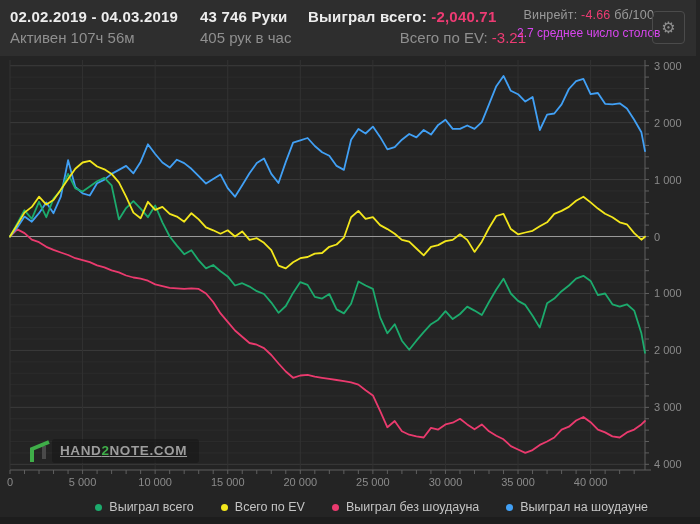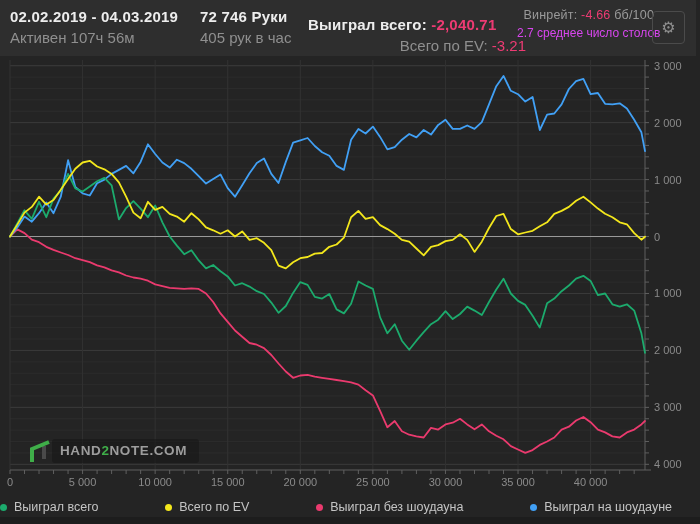--- a/index.html
+++ b/index.html
@@ -11,49 +11,49 @@
   
   .header{
     position:absolute;top:0;left:0;width:696px;height:56px;
     background:#2e2e2e;z-index:5;
   }
   .hblock{position:absolute;top:9px;line-height:1;}
   .h-main{font-size:15px;font-weight:bold;color:#ededed;letter-spacing:.2px;}
   .h-sub{font-size:15px;color:#8f8f8f;margin-top:6px;}
   .blk-date{left:10px;}
   .blk-hands{left:200px;}
-  .blk-won{left:308px;width:218px;text-align:left;margin-top:8px;}
+  .blk-won{left:308px;width:218px;text-align:left;}
   .blk-won .h-sub{text-align:right;}
   .blk-rate{left:517px;}
   .blk-rate .h-main{font-size:12.5px;font-weight:normal;color:#9a9a9a;text-align:center;}
   .blk-rate .h-sub{font-size:12px;color:#d946ef;margin-top:5px;}
   .pink{color:#ed3b73;}
   .settings-btn{
     position:absolute;top:11px;right:11px;width:33px;height:33px;
     border:1px solid #4b4b4b;border-radius:4px;background:transparent;
     color:#8e8e8e;font-size:16px;line-height:31px;text-align:center;
     cursor:pointer;padding:0;
   }
   
   #chart-svg{position:absolute;top:0;left:0;z-index:1;}
   .tick-text{font-family:"Liberation Sans",sans-serif;font-size:11px;fill:#8a8a8a;}
   
   .watermark{
     position:absolute;left:28px;top:436px;z-index:3;display:flex;align-items:center;
   }
   .brand-plate{
     background:rgba(22,22,22,.55);border-radius:3px;padding:5px 12px 5px 8px;
-    font-size:13.5px;font-weight:bold;letter-spacing:.6px;color:#9d9d9d;line-height:1;
+    font-size:13.5px;font-weight:bold;letter-spacing:.6px;color:#9d9d9d;line-height:1;text-decoration:underline;
   }
   .brand-green{color:#3fae49;}
   
   .legend{
     position:absolute;left:0;top:497px;width:700px;height:20px;z-index:4;
-    display:flex;justify-content:space-between;align-items:center;gap:27px;
-    padding-right:28px;
+    display:flex;justify-content:flex-end;align-items:center;gap:27px;
+    padding-right:52px;
   }
   .legend-item{display:flex;align-items:center;gap:7px;cursor:pointer;}
   .legend-dot{width:7px;height:7px;border-radius:50%;}
   .legend-label{font-size:12.5px;color:#c4c4c4;}
   .bottom-strip{
     position:absolute;left:0;bottom:0;width:700px;height:7px;background:#1d1d1d;z-index:4;
   }
 </style>
 </head>
 <body>
@@ -224,21 +224,21 @@
         <polyline points="10.0,236.5 17.3,224.6 24.5,212.6 31.8,206.9 39.0,196.7 46.3,204.6 53.5,200.1 60.8,189.8 68.1,179.0 75.3,168.8 82.6,162.5 89.8,160.8 97.1,166.5 104.4,169.3 111.6,173.9 118.9,182.4 126.1,196.7 133.4,212.6 140.6,218.3 147.9,201.8 155.2,209.8 162.4,206.9 169.7,213.8 176.9,216.6 184.2,221.7 191.4,213.2 198.7,219.4 206.0,227.4 213.2,230.3 220.5,233.7 227.7,230.3 235.0,236.5 242.2,231.4 249.5,239.9 256.8,238.2 264.0,242.8 271.3,250.2 278.5,265.6 285.8,268.4 293.1,262.2 300.3,258.2 307.6,257.0 314.8,253.6 322.1,253.0 329.3,246.8 336.6,244.5 343.9,237.7 351.1,217.2 358.4,210.9 365.6,218.9 372.9,217.2 380.1,225.1 387.4,229.1 394.7,233.7 401.9,239.9 409.2,241.7 416.4,248.5 423.7,255.3 431.0,246.8 438.2,245.1 445.5,241.1 452.7,239.9 460.0,234.3 467.2,239.9 474.5,251.9 481.8,241.7 489.0,228.0 496.3,216.0 503.5,213.8 510.8,229.1 518.0,234.3 525.3,232.5 532.6,230.8 539.8,226.3 547.1,222.3 554.3,213.8 561.6,210.9 568.9,206.9 576.1,200.7 583.4,196.7 590.6,202.4 597.9,208.6 605.1,213.8 612.4,217.2 619.7,222.3 626.9,224.3 634.2,233.1 641.4,239.7 645.0,236.7" fill="none" stroke="#f3e71c" stroke-width="1.8" stroke-linejoin="round" stroke-linecap="round"></polyline>
       </g>
     </svg>
 
   <div class="header">
     <div class="hblock blk-date">
       <div class="h-main">02.02.2019 - 04.03.2019</div>
       <div class="h-sub">Активен 107ч 56м</div>
     </div>
     <div class="hblock blk-hands">
-      <div class="h-main">72 746 Руки</div>
+      <div class="h-main">43 746 Руки</div>
       <div class="h-sub">405 рук в час</div>
     </div>
     <div class="hblock blk-won">
       <div class="h-main"><span>Выиграл всего:</span> <span class="pink">-2,040.71</span></div>
       <div class="h-sub"><span>Всего по EV:</span> <span class="pink">-3.21</span></div>
     </div>
     <div class="hblock blk-rate">
       <div class="h-main"><span>Винрейт:</span> <span class="pink">-4.66</span> <span>бб/100</span></div>
       <div class="h-sub">2.7 среднее число столов</div>
     </div>

